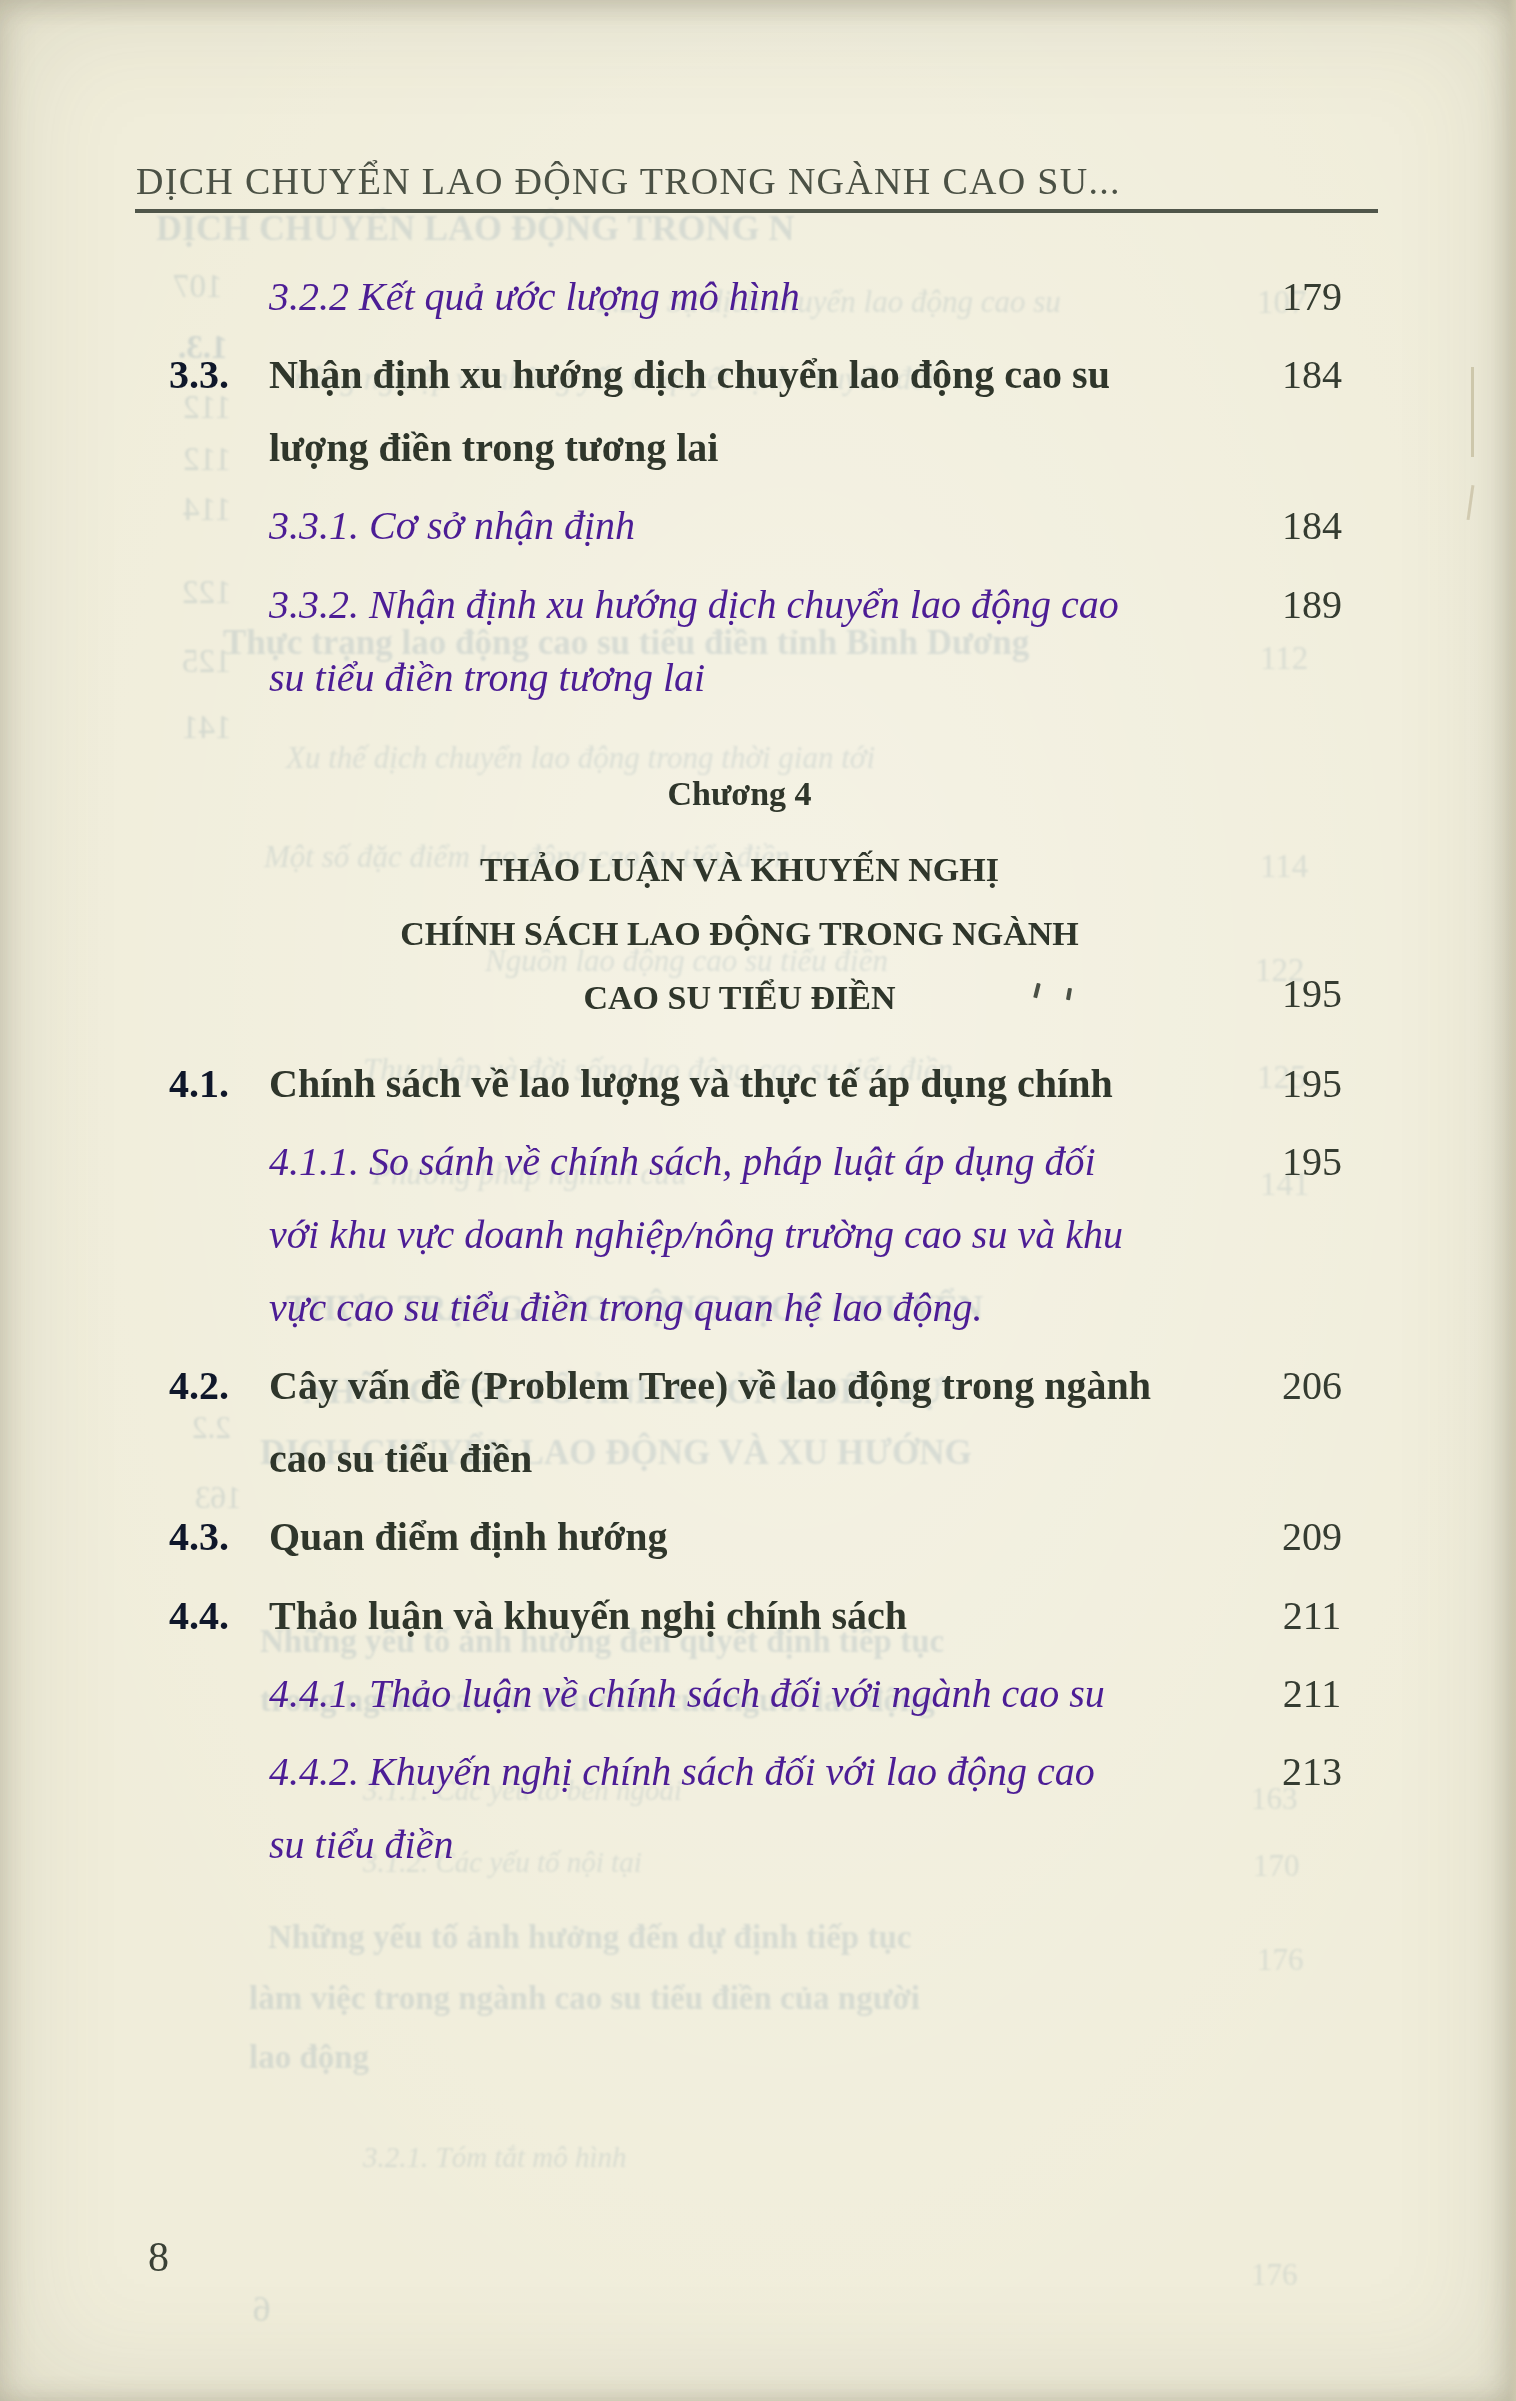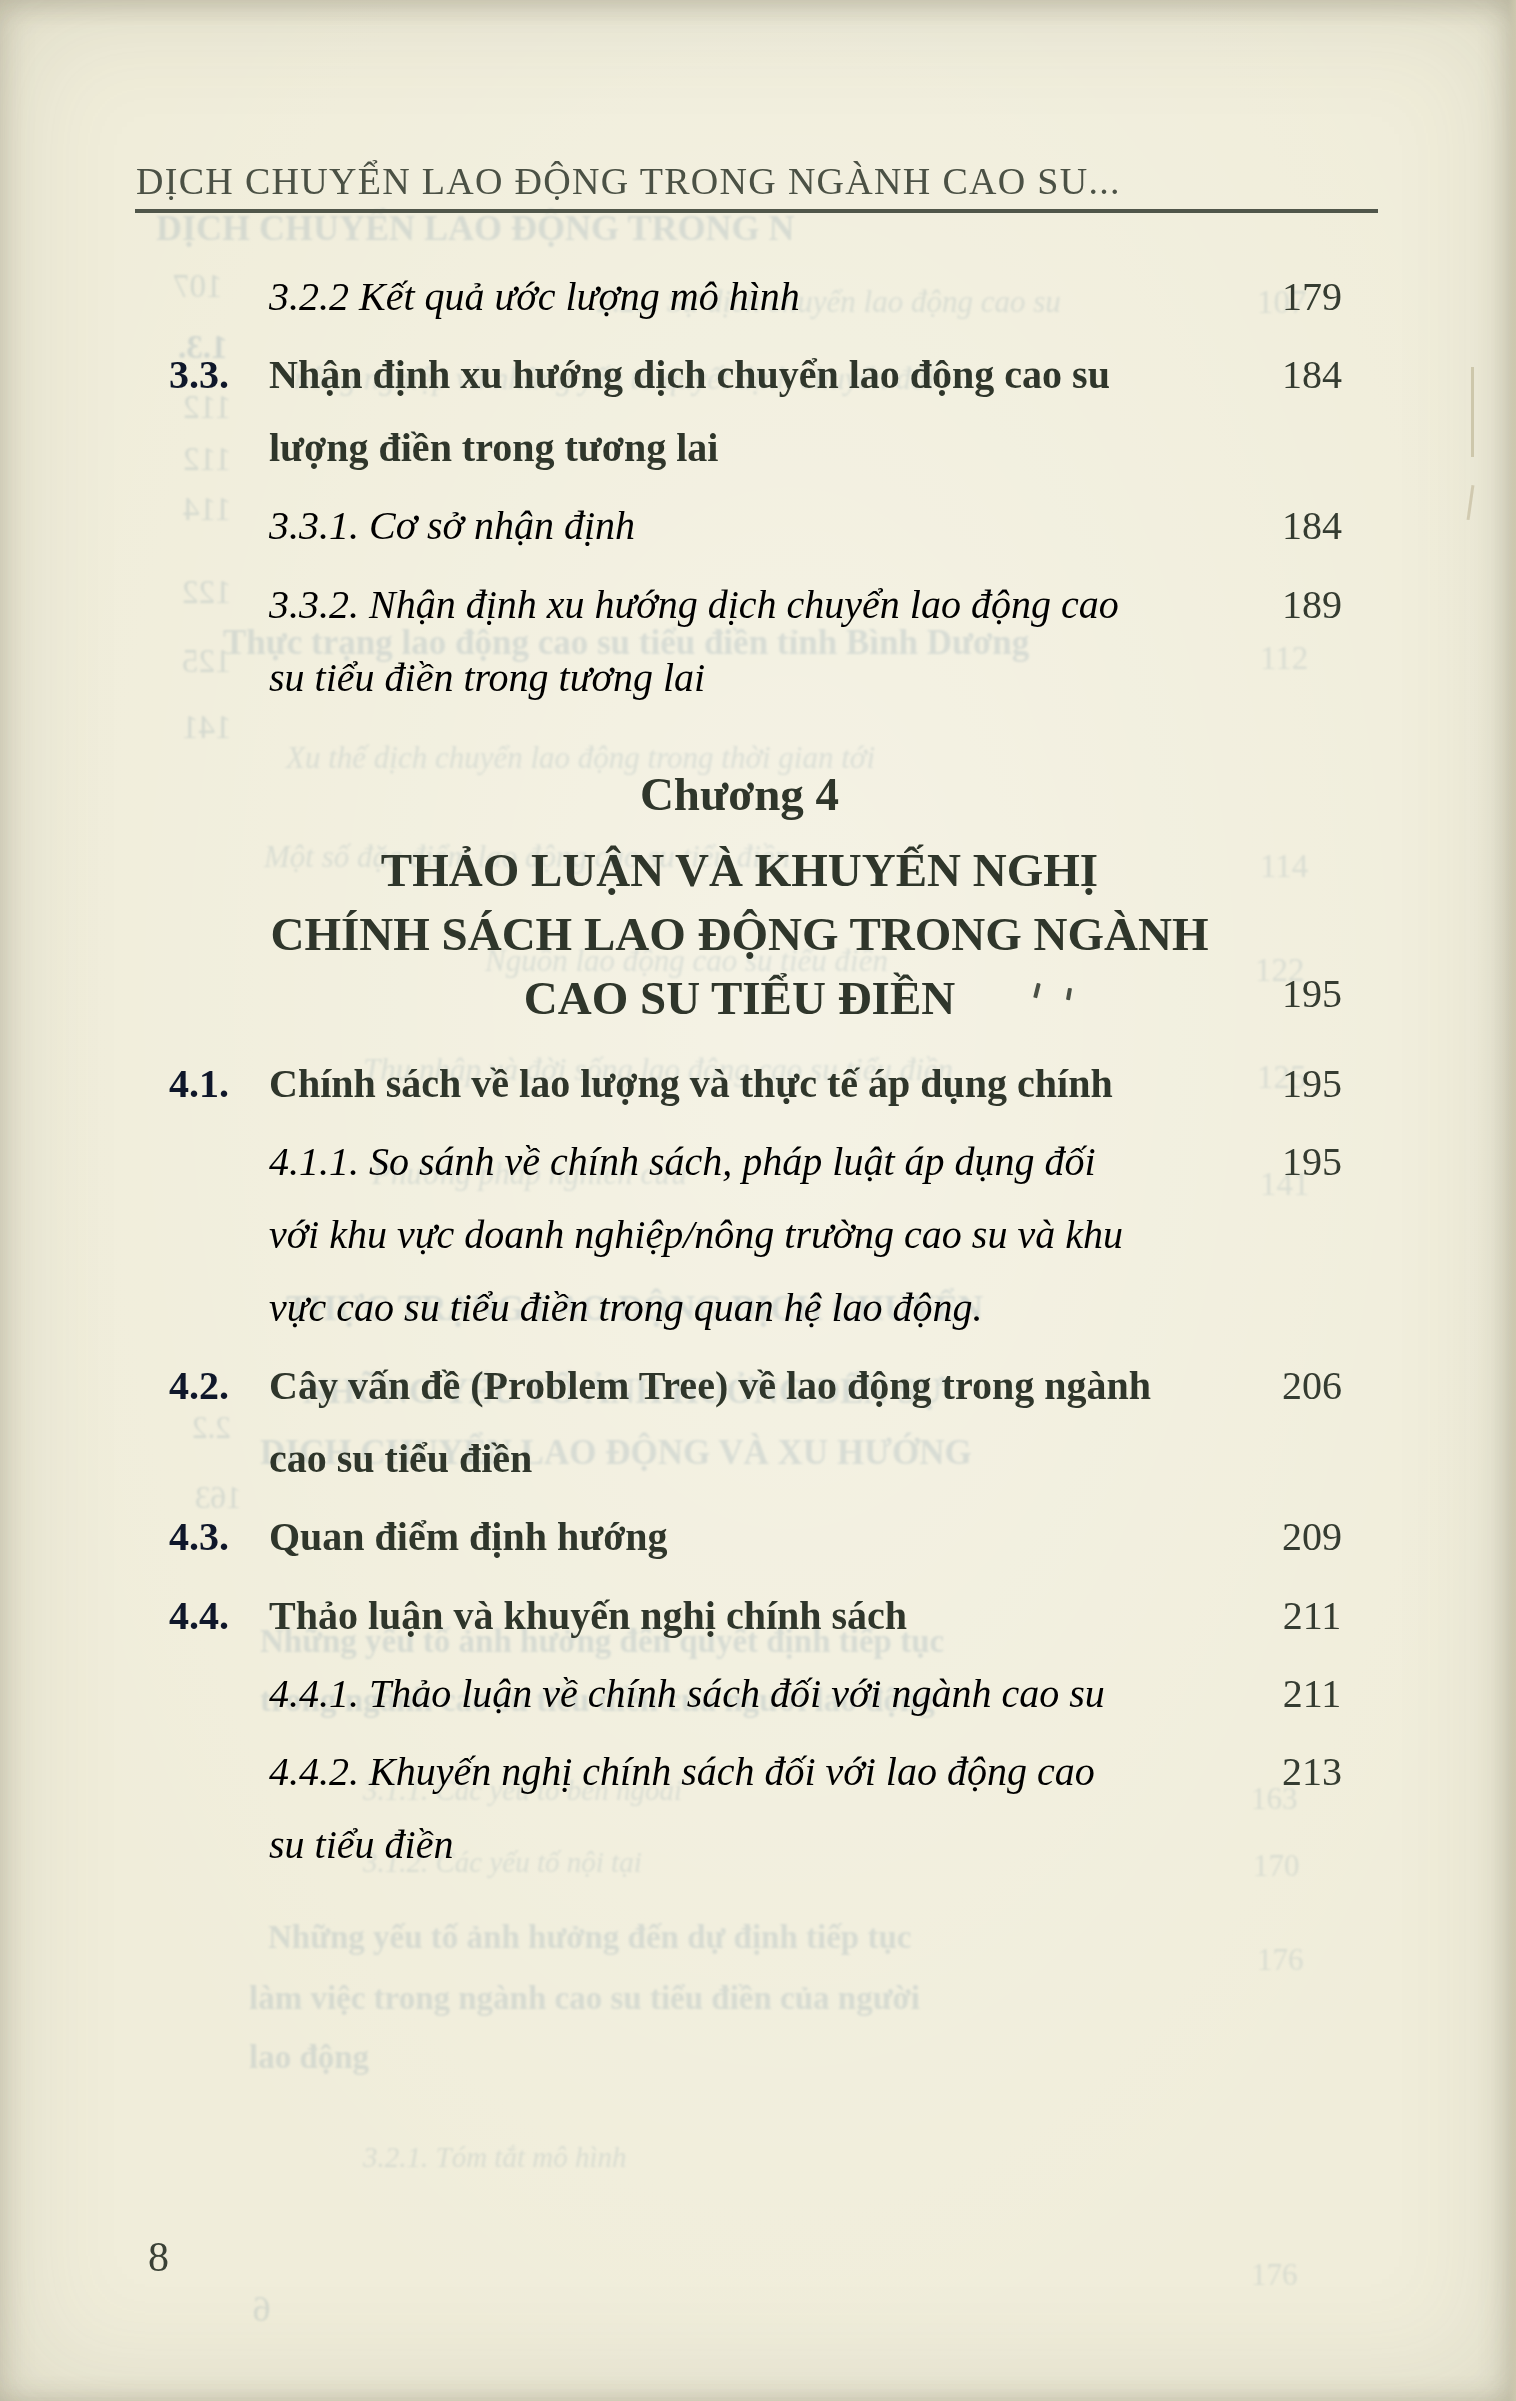--- a/index.html
+++ b/index.html
@@ -30,27 +30,27 @@
     position:absolute;left:135px;top:209px;width:1243px;height:3.5px;background:#50564a;
   }
   
   .toc{position:absolute;left:169px;top:260px;width:1197px;font-size:40px;}
   .entry{display:grid;grid-template-columns:100px 1fr 108px;margin-top:5.2px;}
   .entry.first{margin-top:0;}
   .entry-label{grid-column:1;line-height:73px;font-weight:700;color:#0f172a;}
   .entry-body{grid-column:2;}
   .entry-body .line{line-height:73px;white-space:nowrap;}
   .entry.bold .entry-body{font-weight:700;color:#2f362b;}
-  .entry.italic .entry-body{font-style:italic;color:#000000;}
+  .entry.italic .entry-body{font-style:italic;color:#4c1d95;}
   .entry-page{grid-column:3;text-align:center;line-height:73px;color:#353c31;}
   .pg-first{align-self:start;}
   .pg-last{align-self:end;}
   
   .entry.chapter{margin-top:48px;margin-bottom:17.3px;}
-  .chap-lines{grid-column:1 / 3;text-align:center;padding-left:52px;font-weight:700;color:#2f362b;font-size:47px;}
+  .chap-lines{grid-column:1 / 3;text-align:center;padding-left:52px;font-weight:700;color:#2f362b;font-size:34px;}
   .chap-line{line-height:64px;white-space:nowrap;}
   .chap-line.chap-num{margin-bottom:12px;}
   
   .folio{position:absolute;left:148px;top:2233px;font-size:42px;color:#3a4136;}
   
   #ghosts{position:absolute;inset:0;pointer-events:none;}
   .ghost{
     position:absolute;color:#9cb0b5;opacity:0.28;filter:blur(1px);
     white-space:nowrap;line-height:1;
   }

